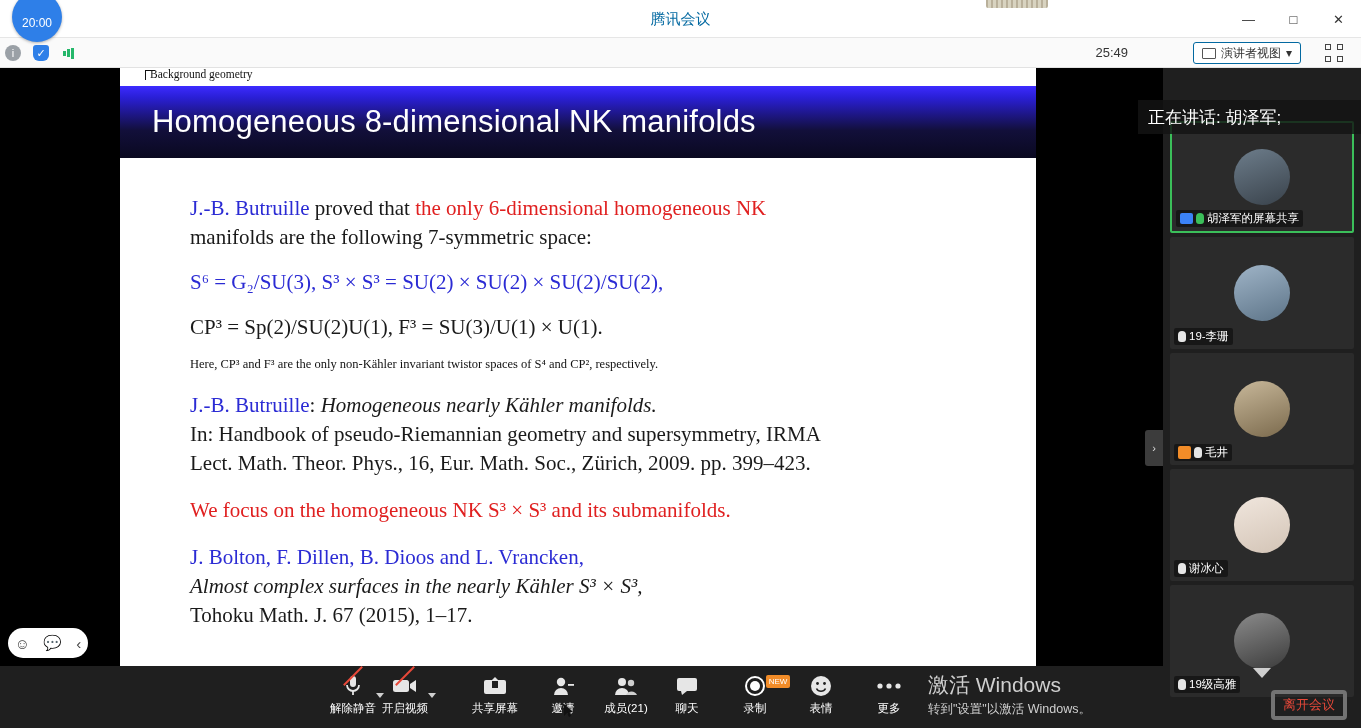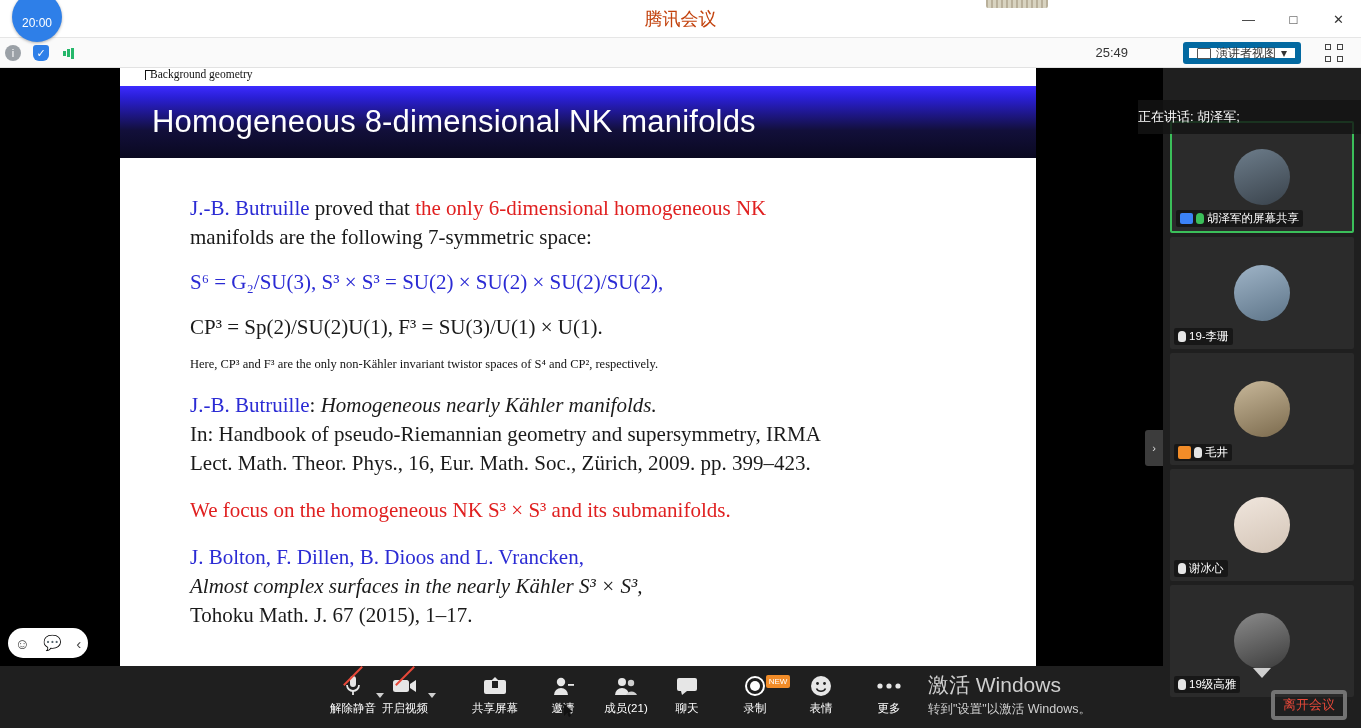--- a/index.html
+++ b/index.html
@@ -11,21 +11,21 @@
   }
   #app { position: relative; width: 1361px; height: 728px; background: #f3f3f3; }
 
   
   .titlebar {
     position: absolute; left: 0; top: 0; width: 1361px; height: 38px;
     background: #ffffff; border-bottom: 1px solid #e6e6e6;
   }
   .app-title {
     position: absolute; left: 0; top: 0; width: 1361px; height: 38px;
-    line-height: 38px; text-align: center; font-size: 18px; color: #c2410c;
+    line-height: 38px; text-align: center; font-size: 15px; color: #0369a1;
   }
   .win-btn {
     position: absolute; top: 0; width: 45px; height: 38px;
     display: flex; align-items: center; justify-content: center;
     color: #333; font-size: 13px;
   }
   .win-min { right: 90px; }
   .win-max { right: 45px; }
   .win-close { right: 0; }
 
@@ -58,21 +58,21 @@
   .sb-signal { left: 61px; background: transparent; }
   .sb-signal .bar { width: 3px; background: #25b76a; margin-right: 1px; display:inline-block; }
   .timer-text {
     position: absolute; right: 233px; top: 0; height: 30px; line-height: 30px;
     font-size: 13px; color: #333;
   }
   .view-select {
     position: absolute; right: 60px; top: 4px; height: 22px;
     display: flex; align-items: center; gap: 5px;
     padding: 0 8px; font-size: 12px; color: #333;
-    border: 6px solid #0369a1; background: #fff; border-radius: 3px;
+    border: 1px solid #0369a1; background: #fff; border-radius: 3px;
   }
   .view-select .mono { width: 14px; height: 11px; border: 1.5px solid #555; border-radius: 1px; }
   .fullscreen-btn {
     position: absolute; right: 18px; top: 6px; width: 18px; height: 18px;
   }
   .fullscreen-btn span { position: absolute; width: 6px; height: 6px; border: 1.6px solid #444; }
   .fs-tl { left: 0; top: 0; border-right: none; border-bottom: none; }
   .fs-tr { right: 0; top: 0; border-left: none; border-bottom: none; }
   .fs-bl { left: 0; bottom: 0; border-right: none; border-top: none; }
   .fs-br { right: 0; bottom: 0; border-left: none; border-top: none; }
@@ -144,22 +144,22 @@
   .watermark .w1 { font-size: 21px; }
   .watermark .w2 { font-size: 12.5px; margin-top: 2px; }
 
   
   .rpanel {
     position: absolute; left: 1163px; top: 68px; width: 198px; height: 660px;
     background: #1f1f1f;
   }
   .speaking-bar {
     position: absolute; left: -25px; top: 32px; width: 223px; height: 34px;
-    background: rgba(20,20,20,.82); color: #fff; font-size: 13px;
-    display: flex; align-items: center; 
+    background: rgba(20,20,20,.82); color: #fff; font-size: 17px;
+    display: flex; align-items: center; padding-left: 10px;
     z-index: 14;
   }
   .tile {
     position: absolute; left: 7px; width: 184px; height: 112px;
     background: #2b2b2b; overflow: hidden; border-radius: 2px;
   }
   .tile.active { border: 2px solid #3bbf5a; }
   .tile-avatar {
     position: absolute; left: 50%; top: 50%; transform: translate(-50%,-50%);
     width: 56px; height: 56px; border-radius: 50%; overflow: hidden;

